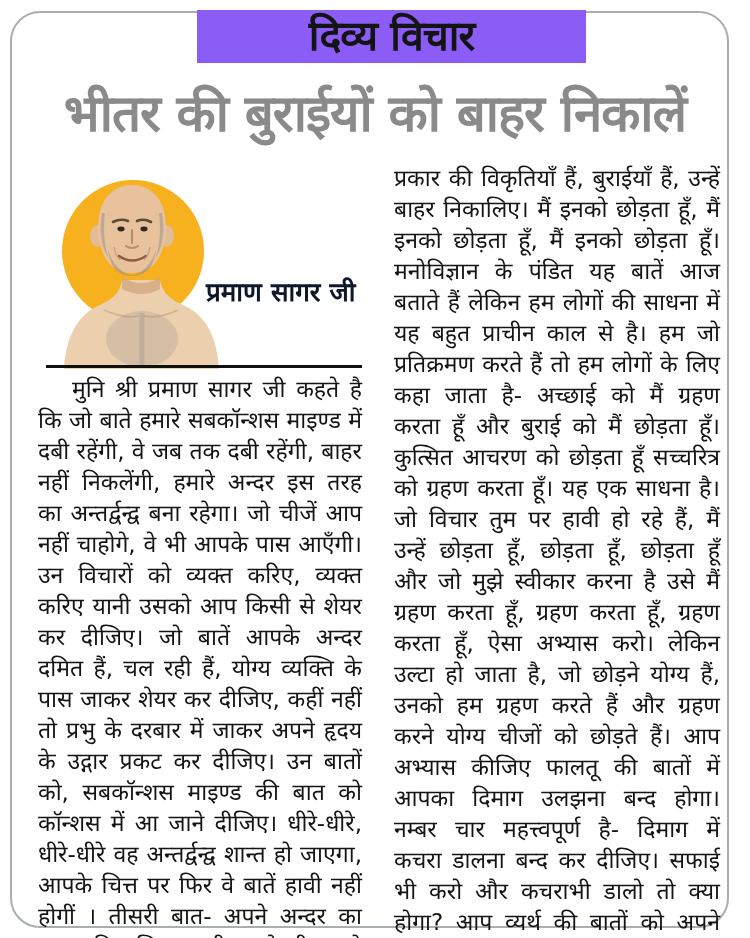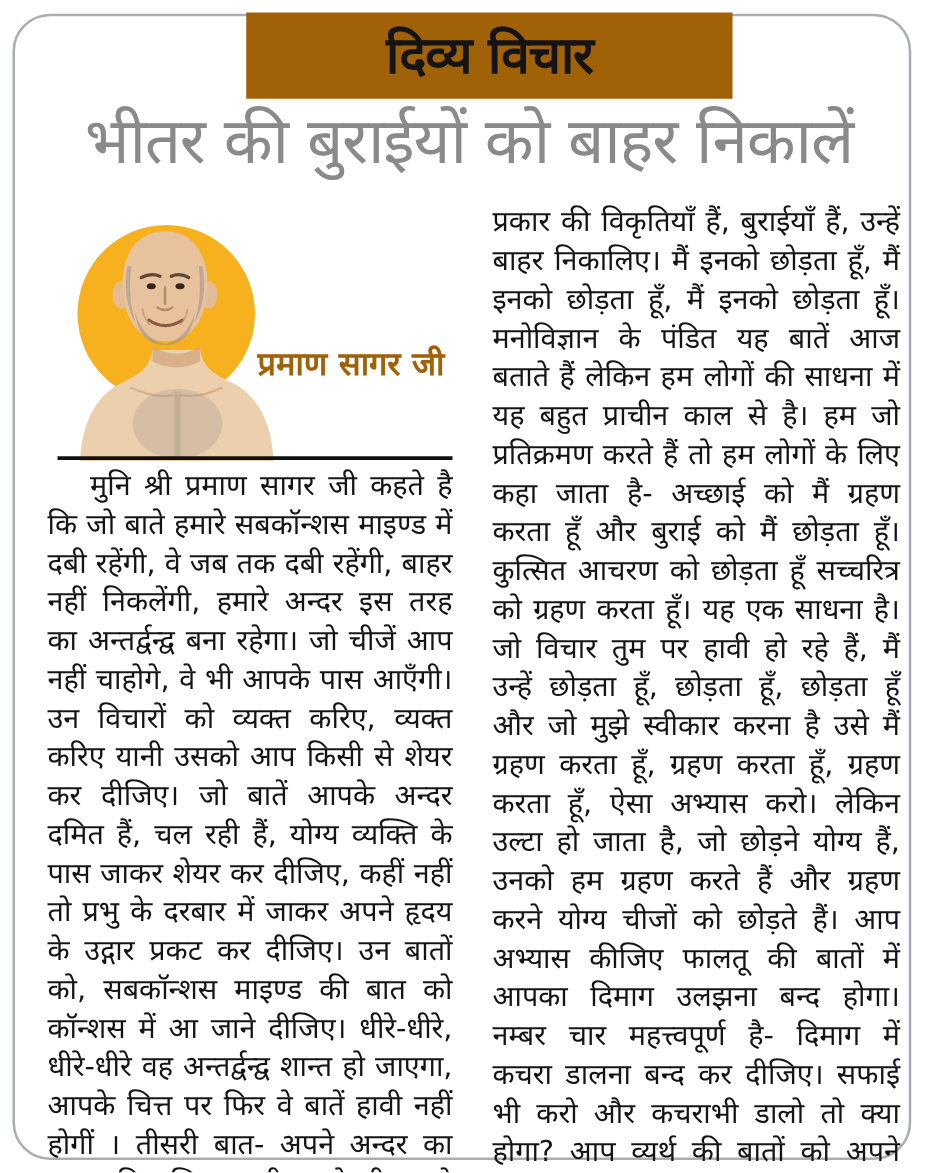--- a/index.html
+++ b/index.html
@@ -7,42 +7,42 @@
     position:relative;width:750px;height:938px;background:#ffffff;
     font-family:"DejaVu Sans","Liberation Sans",sans-serif;
     overflow:hidden;color:#141414;
   }
   .border-frame{
     position:absolute;left:10px;top:11px;width:719px;height:917px;
     border:2px solid #a9aeb2;border-radius:30px;box-sizing:border-box;
     background:transparent;
   }
   .masthead{
-    position:absolute;left:197px;top:10px;width:389px;height:69px;
-    background:#a16207;display:flex;align-items:center;justify-content:center;
+    position:absolute;left:197px;top:10px;width:389px;height:53px;
+    background:#8b5cf6;display:flex;align-items:center;justify-content:center;
   }
   .masthead span{
     font-size:41px;font-weight:bold;color:#141414;letter-spacing:-1px;
     line-height:1;
   }
   .headline{
     position:absolute;left:20px;top:82px;width:710px;margin:0;
-    text-align:center;font-size:51px;font-weight:normal;color:#8a8a8a;
+    text-align:center;font-size:51px;font-weight:bold;color:#8a8a8a;
     letter-spacing:-1px;line-height:1.25;white-space:nowrap;
   }
   .col{position:absolute;box-sizing:border-box;}
   .col-left{left:38px;top:165px;width:324px;height:773px;}
   .col-right{left:394px;top:163px;width:326px;height:775px;}
   .monk-photo{position:absolute;left:20px;top:12px;width:168px;height:192px;}
   .author-caption{position:absolute;left:168px;top:112px;width:156px;}
   .author-caption .honorific,.author-caption .title{
     font-size:23px;color:#1c1c1c;line-height:30px;
   }
   .author-caption .name{
-    font-size:26px;font-weight:bold;color:#a16207;line-height:31px;
+    font-size:26px;font-weight:bold;color:#0f172a;line-height:31px;
   }
   .rule{
     position:absolute;left:8px;top:200px;width:316px;height:0;
     border-top:3px solid #101010;
   }
   .body-text{
     margin:0;font-size:23px;line-height:31px;text-align:justify;
     color:#141414;
   }
   .col-left .body-text{position:absolute;top:209px;left:0;width:324px;}

